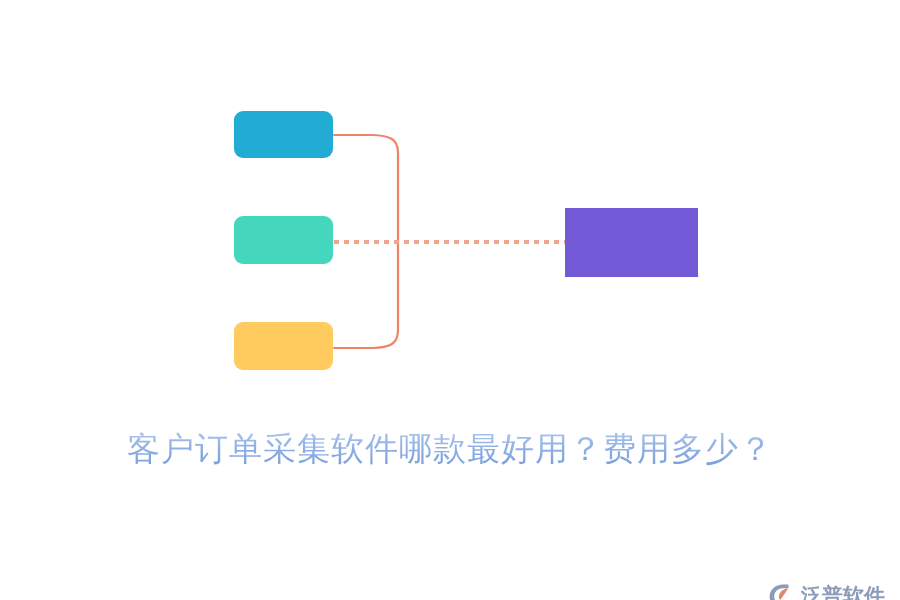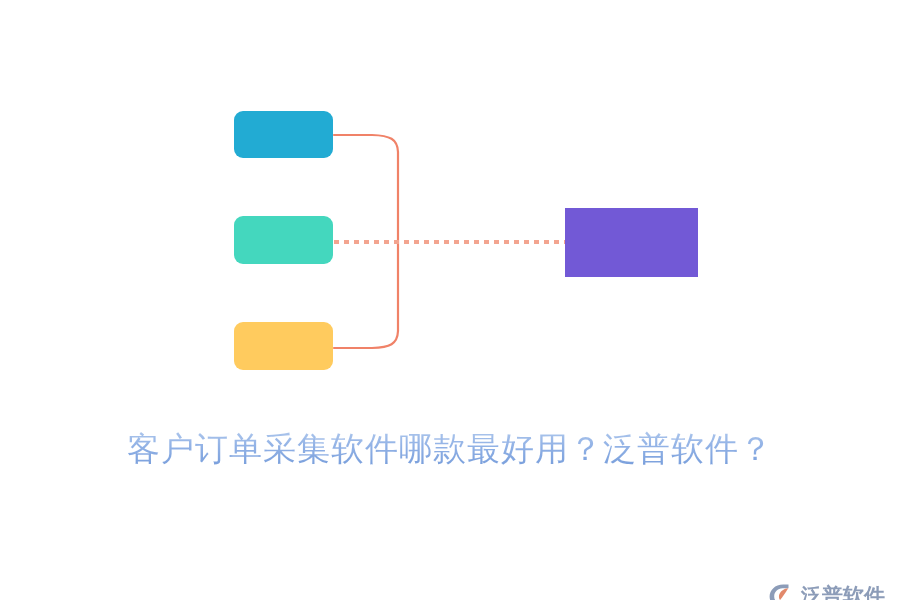--- a/index.html
+++ b/index.html
@@ -120,21 +120,21 @@
   </div>
 
   <div class="node node-rounded" id="node-yellow">
     <span></span>
   </div>
 
   <div class="node" id="node-purple">
     <span></span>
   </div>
 
-  <div id="title">客户订单采集软件哪款最好用？泛普软件？</div>
+  <div id="title">客户订单采集软件哪款最好用？费用多少？</div>
 
   <div id="logo">
     <div id="logo-row">
       <svg id="logo-mark" viewBox="0 0 30 28" xmlns="http://www.w3.org/2000/svg">
         <path d="M15.2 2.4 C7.0 2.4 1.6 8.0 1.6 14.6 C1.6 21.2 7.0 26.2 14.4 26.2 C16.6 26.2 18.4 25.8 19.8 25.1 L19.8 21.0 C18.4 21.9 16.8 22.4 15.0 22.4 C9.8 22.4 6.2 18.9 6.2 14.4 C6.2 9.9 9.6 6.2 14.6 6.2 L20.5 6.2 L20.5 2.4 Z" fill="#8c9cb8"></path>
         <path d="M20.2 6.3 C16.0 6.6 12.6 9.0 11.3 12.6 C10.6 14.6 10.9 16.6 12.0 18.1 C14.6 15.0 17.6 10.6 20.2 6.3 Z" fill="#e2896b"></path>
       </svg>
       <div id="logo-name">泛普软件</div>
     </div>
     <div id="logo-url">www.fanpusoft.com</div>

